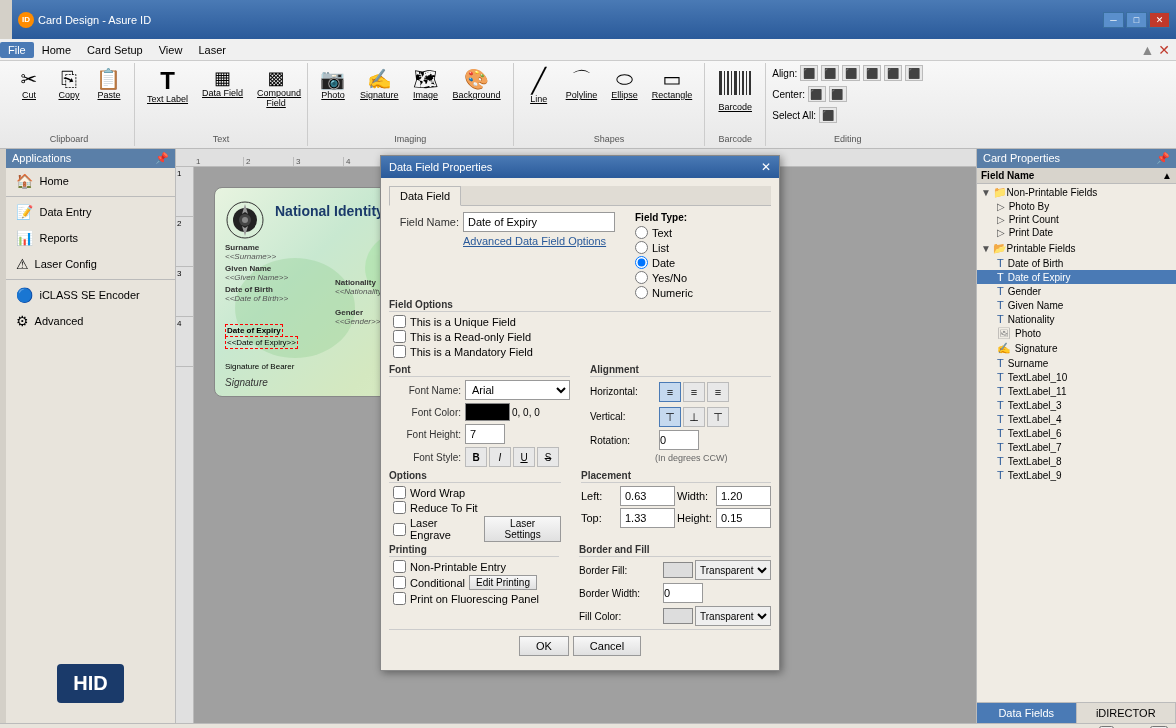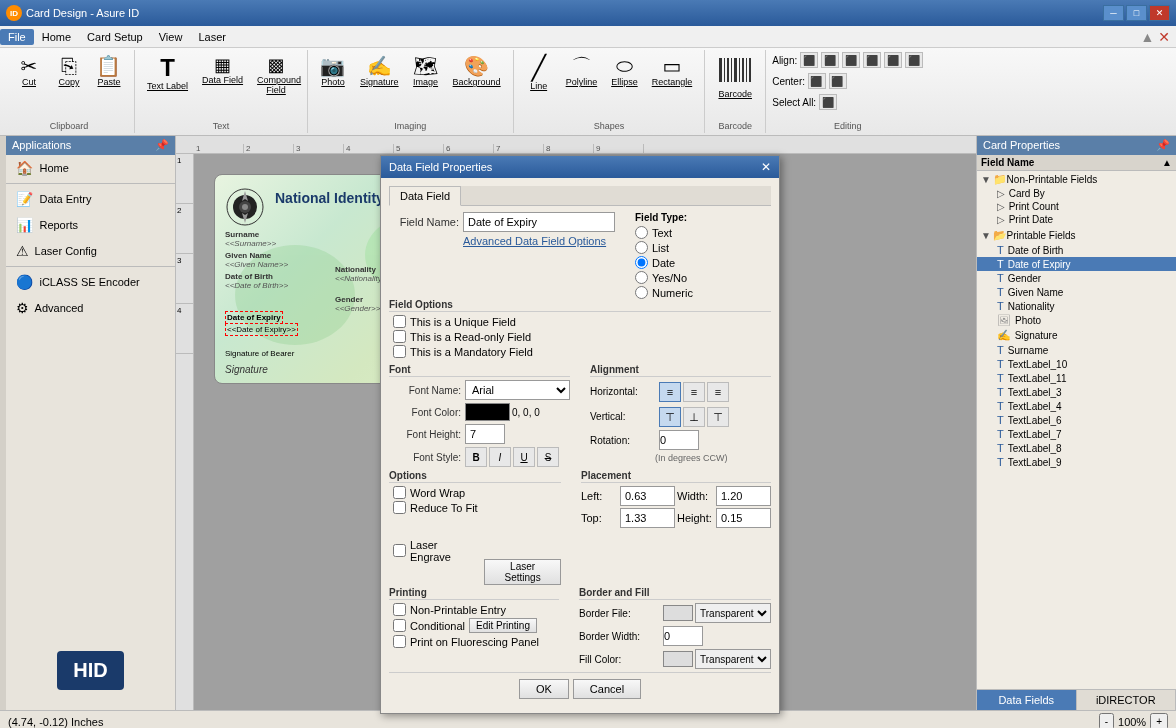--- a/index.html
+++ b/index.html
@@ -1,19 +1,19 @@
 <!DOCTYPE html>
 <html><head>
   <meta charset="utf-8">
   <style>
     * { box-sizing: border-box; margin: 0; padding: 0; }
     body { font-family: 'Segoe UI', Arial, sans-serif; font-size: 11px; background: #d4d0c8; overflow: hidden; width: 1176px; height: 728px; }
 
     
-    .title-bar { background: linear-gradient(to bottom, #4a7ab5, #2a5a9a); height: 26px; display: flex; align-items: center; justify-content: space-between; padding: 0 6px; color: white; font-size: 11px; }
+    .title-bar { background: linear-gradient(to bottom, #4a7ab5, #2a5a9a); height: 39px; display: flex; align-items: center; justify-content: space-between; padding: 0 6px; color: white; font-size: 11px; margin-left: 12px; }
     .title-bar-left { display: flex; align-items: center; gap: 4px; }
     .title-bar-icon { width: 16px; height: 16px; background: #ff8c00; border-radius: 50%; display: flex; align-items: center; justify-content: center; font-size: 8px; color: white; font-weight: bold; }
     .title-bar-controls { display: flex; gap: 2px; }
     .title-btn { width: 21px; height: 16px; background: #5a8fcc; border: 1px solid #3a6fa0; display: flex; align-items: center; justify-content: center; font-size: 9px; color: white; cursor: pointer; }
     .title-btn.close { background: #c0392b; }
 
     
     .menu-bar { background: #f0f0f0; height: 22px; display: flex; align-items: center; border-bottom: 1px solid #ccc; }
     .menu-item { padding: 2px 8px; cursor: pointer; font-size: 11px; }
     .menu-item.active { background: #4a7ab5; color: white; border-radius: 2px; }
@@ -429,21 +429,21 @@
       </div>
 
       <div class="tree-node">
         <div class="tree-node-header">
           <span class="tree-icon">▼</span>
           <span style="font-size:11px;">📁</span>
           <span style="font-size:10px;">Non-Printable Fields</span>
         </div>
         <div class="tree-item">
           <span style="font-size:10px;color:#555;">▷</span>
-          <span style="font-size:10px;">Card By</span>
+          <span style="font-size:10px;">Photo By</span>
         </div>
         <div class="tree-item">
           <span style="font-size:10px;color:#555;">▷</span>
           <span style="font-size:10px;">Print Count</span>
         </div>
         <div class="tree-item">
           <span style="font-size:10px;color:#555;">▷</span>
           <span style="font-size:10px;">Print Date</span>
         </div>
       </div>
@@ -672,21 +672,21 @@
               <input type="checkbox" style=""> 
               <span class="checkbox-label">Word Wrap</span>
             </div>
           <div class="checkbox-row">
               <input type="checkbox" style=""> 
               <span class="checkbox-label">Reduce To Fit</span>
             </div>
           <div class="checkbox-row" style="align-items:center;gap:4px;">
             <input type="checkbox" style="">
             <span class="checkbox-label">Laser Engrave</span>
-            <button class="dialog-btn" style="font-size:10px;padding:1px 6px;margin-top:43px;">Laser Settings</button>
+            <button class="dialog-btn" style="font-size:10px;padding:1px 6px;">Laser Settings</button>
           </div>
         </div>
         <div class="col-half">
           <div class="dialog-section-title">Placement</div>
           <div style="display:grid;grid-template-columns:1fr 1fr;gap:2px;">
             <div class="placement-row">
               <span class="placement-label">Left:</span>
               <input class="placement-input" type="text" value="0.63" style="">
             </div>
             <div class="placement-row">
@@ -718,21 +718,21 @@
             <button class="dialog-btn" style="font-size:10px;padding:1px 6px;">Edit Printing</button>
           </div>
           <div class="checkbox-row">
               <input type="checkbox" style=""> 
               <span class="checkbox-label">Print on Fluorescing Panel</span>
             </div>
         </div>
         <div class="col-half">
           <div class="dialog-section-title">Border and Fill</div>
           <div class="form-row">
-            <span style="font-size:10px;width:80px;">Border File:</span>
+            <span style="font-size:10px;width:80px;">Border Fill:</span>
             <div style="display:flex;gap:2px;align-items:center;flex:1;">
               <div style="width:30px;height:16px;background:#ddd;border:1px solid #888;"></div>
               <select style="height:20px;font-size:10px;border:1px solid #999;flex:1;">
                 <option>Transparent</option>
               </select>
             </div>
           </div>
           <div class="form-row">
             <span style="font-size:10px;width:80px;">Border Width:</span>
             <input type="text" style="width: 40px; height: 20px; border: 1px solid rgb(153, 153, 153); font-size: 11px;" value="0">

